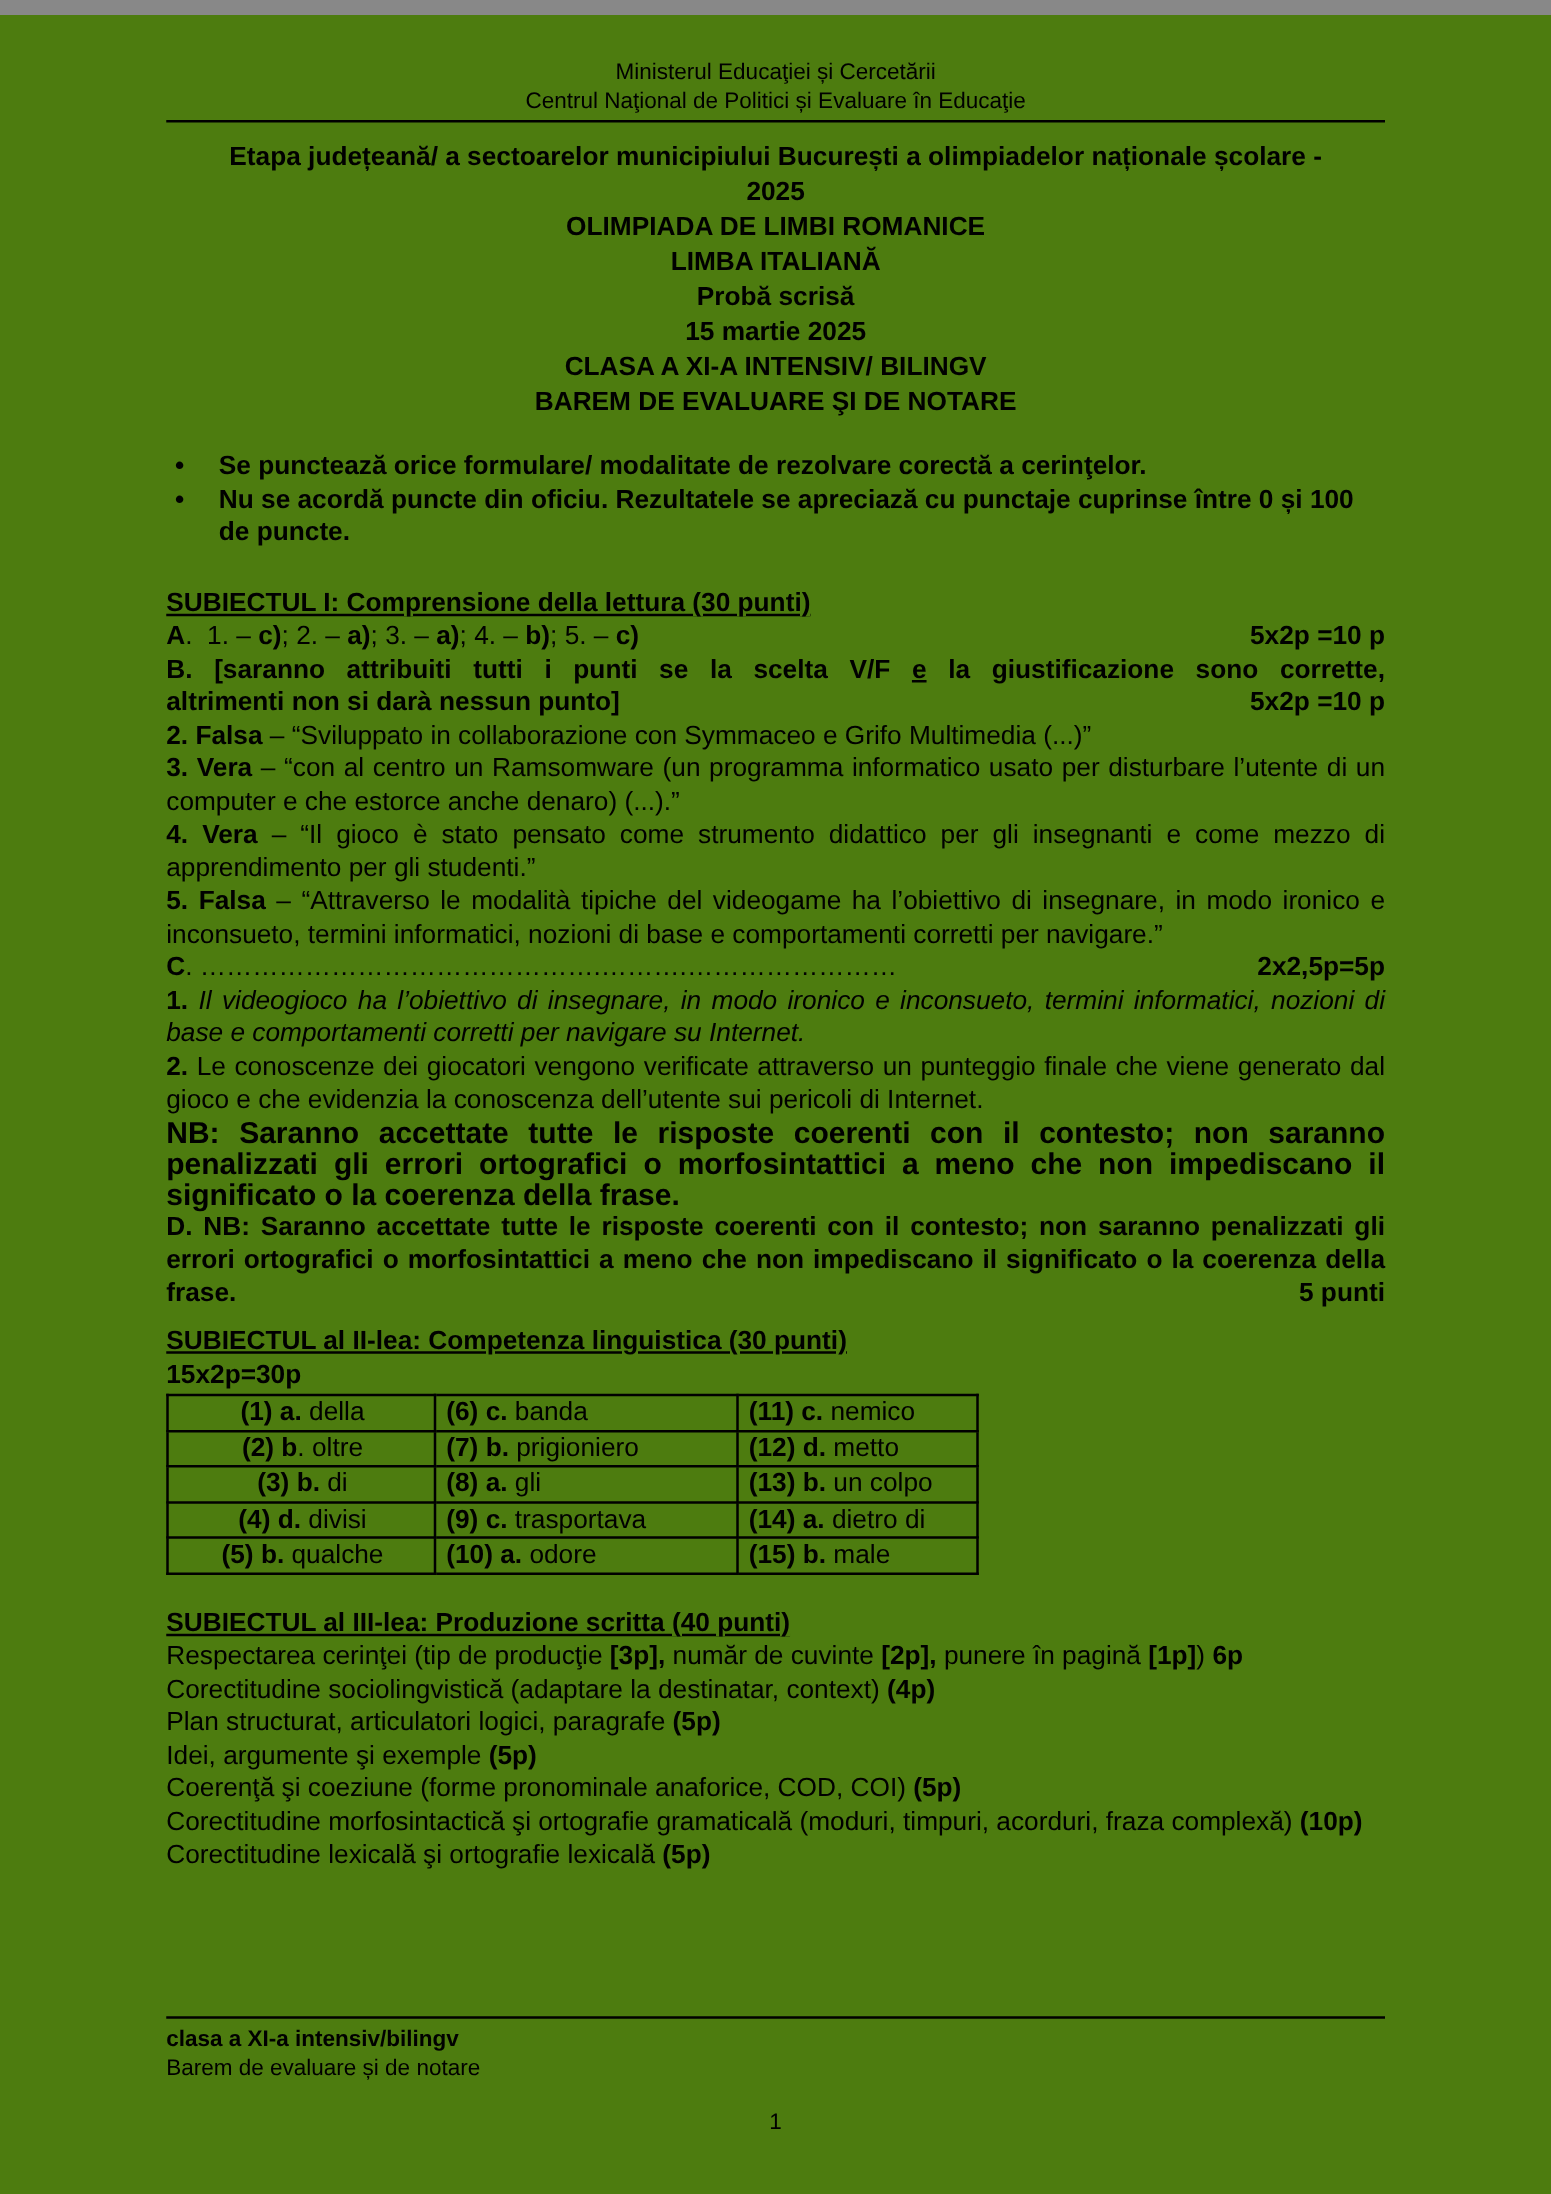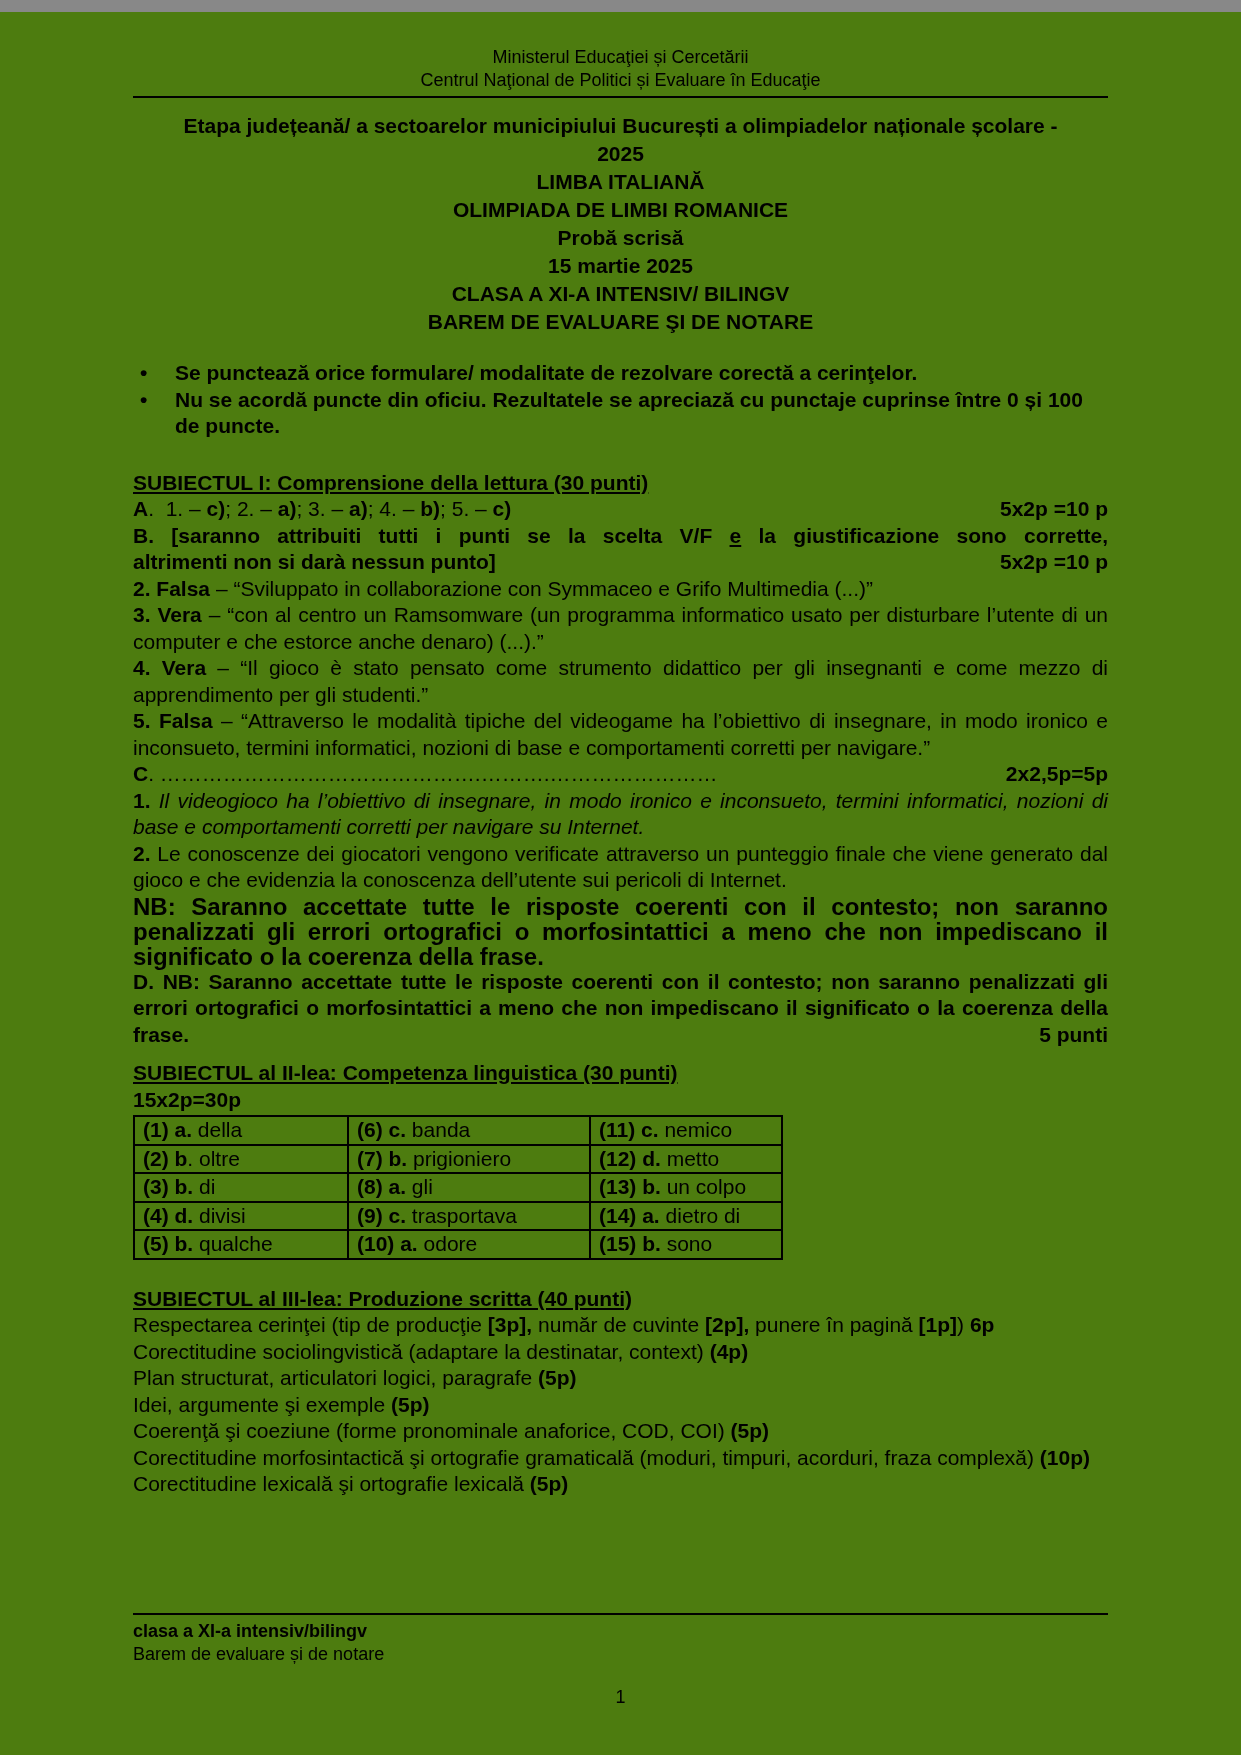--- a/index.html
+++ b/index.html
@@ -25,21 +25,21 @@
   .pline { display:flex; justify-content:space-between; }
   .pline .pts { font-weight:bold; white-space:nowrap; }
   .jline { text-align:justify; text-align-last:justify; }
   p.just { margin:0; text-align:justify; }
   .nb { font-size:24px; line-height:25px; font-weight:bold; }
   .dpar { font-weight:bold; }
   .fright { float:right; font-weight:bold; }
   .s2 { margin-top:12px; }
   .ans-table { border-collapse:collapse; margin-top:2px; }
   .ans-table td { border:2px solid #000; height:26px; padding:0 6px 0 8px; vertical-align:middle; }
-  .ans-table td.c1 { width:198px; }
+  .ans-table td.c1 { width:198px;text-align:center; }
   .ans-table td.c2 { width:226px; }
   .ans-table td.c3 { width:176px; }
   .s3 { margin-top:26px; }
   .s3 p { margin:0; }
   .footer { position:absolute; left:133px; width:975px; top:1601px;
     border-top:2px solid #000; padding-top:5px; font-size:18px; line-height:23px; }
   .pagenum { position:absolute; top:1672px; left:0; width:100%; text-align:center; font-size:18px; }
 </style>
 </head>
 <body>
@@ -48,22 +48,22 @@
   <div class="content">
 
     <div class="doc-header">
       <div>Ministerul Educaţiei și Cercetării</div>
       <div>Centrul Naţional de Politici și Evaluare în Educaţie</div>
     </div>
 
     <div class="title-block">
       <div>Etapa județeană/ a sectoarelor municipiului București a olimpiadelor naționale școlare -</div>
       <div>2025</div>
+      <div>OLIMPIADA DE LIMBI ROMANICE</div>
       <div>LIMBA ITALIANĂ</div>
-      <div>OLIMPIADA DE LIMBI ROMANICE</div>
       <div>Probă scrisă</div>
       <div>15 martie 2025</div>
       <div>CLASA A XI-A INTENSIV/ BILINGV</div>
       <div>BAREM DE EVALUARE ŞI DE NOTARE</div>
     </div>
 
     <ul class="bullets">
       <li>
         <span class="bullet-dot">•</span>
         <span>Se punctează orice formulare/ modalitate de rezolvare corectă a cerinţelor.</span>
@@ -130,21 +130,21 @@
             <td class="c3"><span class="b">(13) b.</span><span> un colpo</span></td>
           </tr>
           <tr>
             <td class="c1"><span class="b">(4) d.</span><span> divisi</span></td>
             <td class="c2"><span class="b">(9) c.</span><span> trasportava</span></td>
             <td class="c3"><span class="b">(14) a.</span><span> dietro di</span></td>
           </tr>
           <tr>
             <td class="c1"><span class="b">(5) b.</span><span> qualche</span></td>
             <td class="c2"><span class="b">(10) a.</span><span> odore</span></td>
-            <td class="c3"><span class="b">(15) b.</span><span> sono</span></td>
+            <td class="c3"><span class="b">(15) b.</span><span> male</span></td>
           </tr>
         </tbody>
       </table>
     </div>
 
     <div class="s3">
       <div class="sec-heading">SUBIECTUL al III-lea: Produzione scritta (40 punti)</div>
       <p><span>Respectarea cerinţei (tip de producţie </span><span class="b">[3p],</span><span> număr de cuvinte </span><span class="b">[2p],</span><span> punere în pagină </span><span class="b">[1p]</span><span>) </span><span class="b">6p</span></p>
       <p><span>Corectitudine sociolingvistică (adaptare la destinatar, context) </span><span class="b">(4p)</span></p>
       <p><span>Plan structurat, articulatori logici, paragrafe </span><span class="b">(5p)</span></p>

